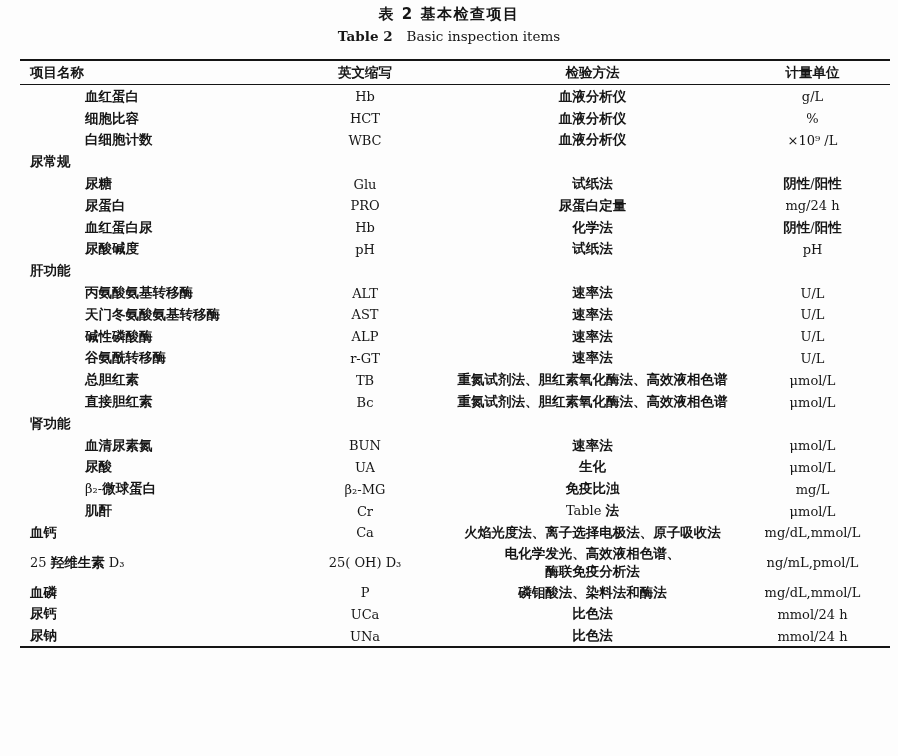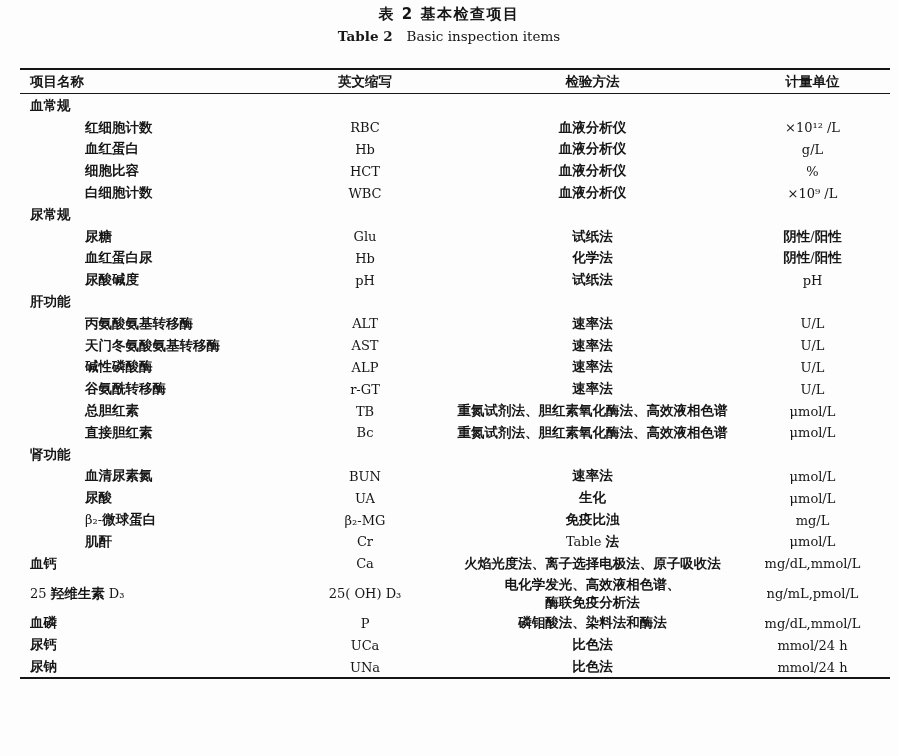--- a/index.html
+++ b/index.html
@@ -3,21 +3,21 @@
 <meta charset="utf-8">
 <style>
   html,body{margin:0;padding:0;}
   body{width:898px;height:756px;background:#fdfdfd;color:#161616;overflow:hidden;}
   .page{position:relative;width:712px;height:756px;font-family:"DejaVu Sans",sans-serif;}
   .title-cn{position:absolute;top:5px;left:0;width:898px;text-align:center;
     font-size:15px;font-weight:700;letter-spacing:1.5px;}
   .title-en{position:absolute;top:28px;left:0;width:898px;text-align:center;
     font-family:"DejaVu Serif",serif;font-size:13.5px;}
   .title-en .b{font-weight:700;margin-right:14px;}
-  table.main{position:absolute;top:68px;left:20px;width:870px;
+  table.main{position:absolute;top:59px;left:20px;width:870px;
     border-collapse:collapse;table-layout:fixed;
     border-top:2.5px solid #151515;border-bottom:2.5px solid #151515;}
   col.c1{width:260px;} col.c2{width:170px;} col.c3{width:285px;} col.c4{width:155px;}
   thead th{height:23px;border-bottom:1.8px solid #151515;
     font-size:13.5px;font-weight:700;text-align:center;vertical-align:middle;padding:0;}
   thead th.c-name{text-align:left;padding-left:10px;}
   tbody td{height:21.8px;padding:0;text-align:center;vertical-align:middle;
     overflow:hidden;white-space:nowrap;}
   tbody td.c-name{text-align:left;padding-left:10px;}
   tbody tr.item td.c-name{padding-left:65px;}
@@ -43,32 +43,20 @@
       </colgroup>
     <thead>
       <tr>
         <th class="c-name">项目名称</th>
         <th>英文缩写</th>
         <th>检验方法</th>
         <th>计量单位</th>
       </tr>
     </thead>
     <tbody>
-        <tr class="section">
-          <td class="c-name"><span class="cjk">血常规</span></td>
-          <td class="c-abbr"></td>
-          <td class="c-method"></td>
-          <td class="c-unit"></td>
-        </tr>
-        <tr class="item">
-          <td class="c-name"><span class="cjk">红细胞计数</span></td>
-          <td class="c-abbr"><span class="lat">RBC</span></td>
-          <td class="c-method"><span class="cjk">血液分析仪</span></td>
-          <td class="c-unit"><span class="lat">×10¹² /L</span></td>
-        </tr>
         <tr class="item">
           <td class="c-name"><span class="cjk">血红蛋白</span></td>
           <td class="c-abbr"><span class="lat">Hb</span></td>
           <td class="c-method"><span class="cjk">血液分析仪</span></td>
           <td class="c-unit"><span class="lat">g/L</span></td>
         </tr>
         <tr class="item">
           <td class="c-name"><span class="cjk">细胞比容</span></td>
           <td class="c-abbr"><span class="lat">HCT</span></td>
           <td class="c-method"><span class="cjk">血液分析仪</span></td>
@@ -84,20 +72,26 @@
           <td class="c-name"><span class="cjk">尿常规</span></td>
           <td class="c-abbr"></td>
           <td class="c-method"></td>
           <td class="c-unit"></td>
         </tr>
         <tr class="item">
           <td class="c-name"><span class="cjk">尿糖</span></td>
           <td class="c-abbr"><span class="lat">Glu</span></td>
           <td class="c-method"><span class="cjk">试纸法</span></td>
           <td class="c-unit"><span class="cjk">阴性</span><span class="lat">/</span><span class="cjk">阳性</span></td>
+        </tr>
+        <tr class="item">
+          <td class="c-name"><span class="cjk">尿蛋白</span></td>
+          <td class="c-abbr"><span class="lat">PRO</span></td>
+          <td class="c-method"><span class="cjk">尿蛋白定量</span></td>
+          <td class="c-unit"><span class="lat">mg/24 h</span></td>
         </tr>
         <tr class="item">
           <td class="c-name"><span class="cjk">血红蛋白尿</span></td>
           <td class="c-abbr"><span class="lat">Hb</span></td>
           <td class="c-method"><span class="cjk">化学法</span></td>
           <td class="c-unit"><span class="cjk">阴性</span><span class="lat">/</span><span class="cjk">阳性</span></td>
         </tr>
         <tr class="item">
           <td class="c-name"><span class="cjk">尿酸碱度</span></td>
           <td class="c-abbr"><span class="lat">pH</span></td>

